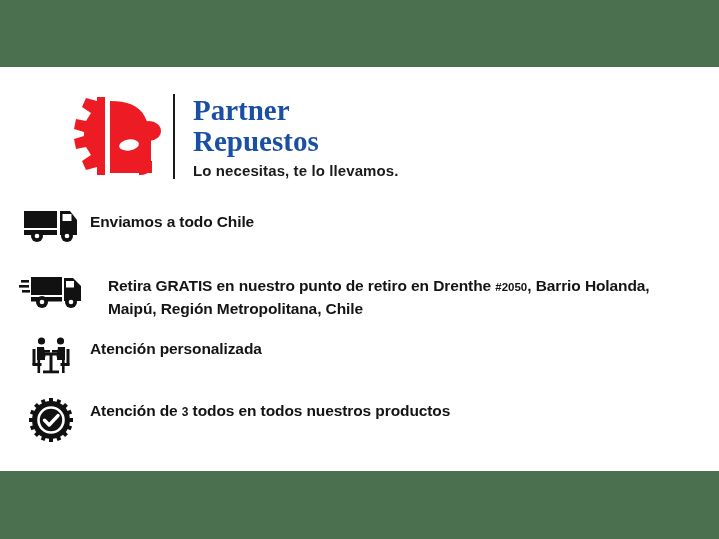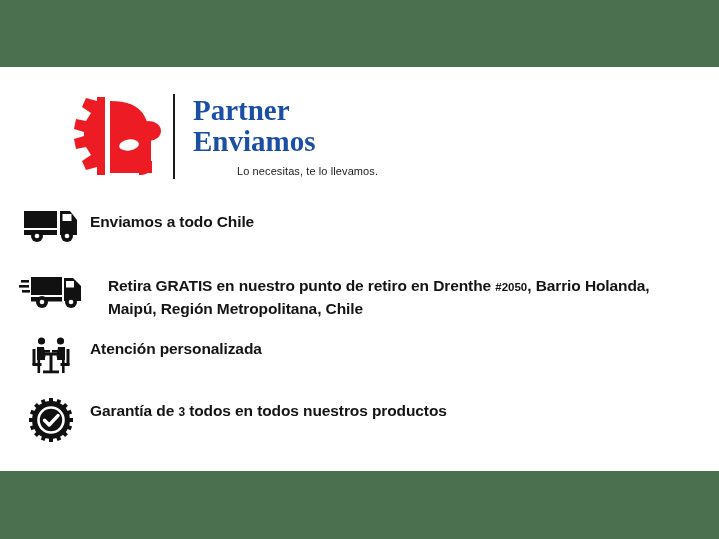--- a/index.html
+++ b/index.html
@@ -78,27 +78,26 @@
   .brand-name-line {
     font-family: "Liberation Serif", serif;
     font-weight: bold;
     font-size: 29px;
     line-height: 31px;
     color: #1b4fa3;
     letter-spacing: 0px;
   }
   .brand-tagline {
     font-family: "Liberation Sans", sans-serif;
-    font-weight: normal;
-    font-size: 11px;
+    font-weight: bold;
+    font-size: 15px;
     line-height: 14px;
     color: #1b1b1b;
     margin-top: 7px;
     letter-spacing: 0.1px;
-    margin-left: 44px;
   }
 
   
   .features {
     position: absolute;
     left: 12px;
     top: 140px;
     width: 719px;
   }
   .feature {
@@ -198,21 +197,21 @@
 
         <ellipse cx="74" cy="52" rx="10" ry="5.5" fill="#ffffff" transform="rotate(-8 74 52)"></ellipse>
 
         <rect x="55" y="68" width="42" height="12" fill="#ed1c24"></rect>
       </svg>
 
       <div class="brand-divider"></div>
 
       <div class="brand-text">
         <div class="brand-name-line">Partner</div>
-        <div class="brand-name-line">Enviamos</div>
+        <div class="brand-name-line">Repuestos</div>
         <div class="brand-tagline">Lo necesitas, te lo llevamos.</div>
       </div>
     </div>
 
     <div class="features">
 
       <div class="feature row-ship">
         <div class="feature-icon-wrap">
           <svg width="58" height="34" viewBox="0 0 58 34">
             <rect x="2" y="2" width="33" height="17" fill="#111111"></rect>
@@ -297,18 +296,18 @@
                 <rect x="20" y="0" width="4" height="6" transform="rotate(247.5 22 22)"></rect>
                 <rect x="20" y="0" width="4" height="6" transform="rotate(292.5 22 22)"></rect>
                 <rect x="20" y="0" width="4" height="6" transform="rotate(315 22 22)"></rect>
                 <rect x="20" y="0" width="4" height="6" transform="rotate(337.5 22 22)"></rect>
               </g>
             </g>
             <circle cx="22" cy="22" r="12.5" fill="none" stroke="#ffffff" stroke-width="2.6"></circle>
             <path d="M15.5 22.2 L20.2 27 L29 17.6" fill="none" stroke="#ffffff" stroke-width="3.4" stroke-linecap="round" stroke-linejoin="round"></path>
           </svg>
         </div>
-        <div class="feature-text"><span>Garantía de </span><span class="tiny-num">3</span><span> todos en todos nuestros productos</span></div>
+        <div class="feature-text"><span>Atención de </span><span class="tiny-num">3</span><span> todos en todos nuestros productos</span></div>
       </div>
 
     </div>
   </div>
 </div>
 
 </body></html>

